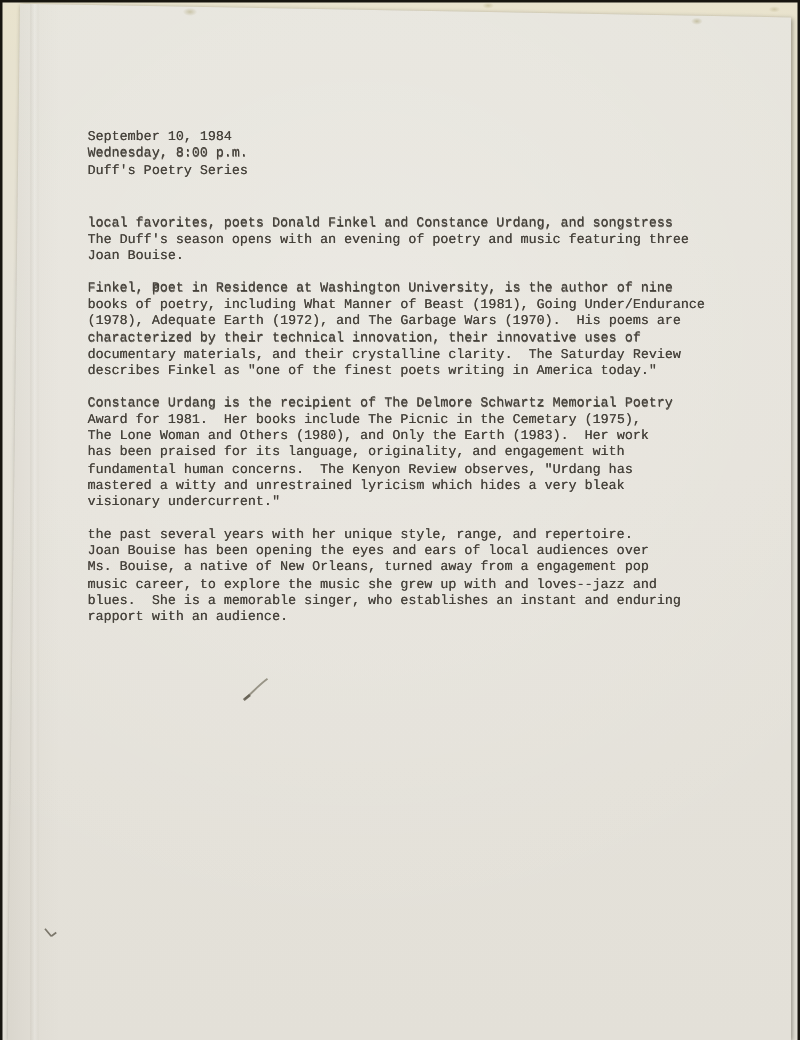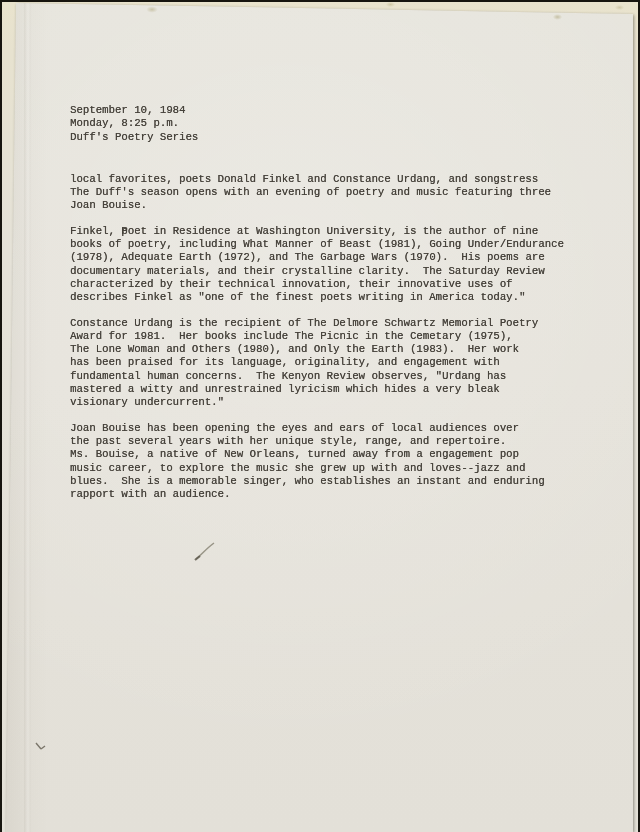--- a/index.html
+++ b/index.html
@@ -83,49 +83,49 @@
 
 <div class="backing-sheet"></div>
 
 <div class="sheet-wrap">
   <div class="typed-sheet">
     <div class="paper-crease"></div>
 
     <div class="content">
       <div class="date-block">
           <div class="line"><span>September 10, 1984</span></div>
-          <div class="line"><span>Monday, 8:25 p.m.</span></div>
+          <div class="line"><span>Wednesday, 8:00 p.m.</span></div>
           <div class="line"><span>Duff's Poetry Series</span></div>
         </div>
       <div>
           <div class="paragraph">
             <div class="line"><span>local favorites, poets Donald Finkel and Constance Urdang, and songstress</span></div>
             <div class="line"><span>The Duff's season opens with an evening of poetry and music featuring three</span></div>
             <div class="line"><span>Joan Bouise.</span></div>
           </div>
           <div class="paragraph">
             <div class="line"><span>Finkel, </span><span class="os"><span>P</span><span class="os2">p</span></span><span>oet in Residence at Washington University, is the author of nine</span></div>
             <div class="line"><span>books of poetry, including </span><span class="u">What Manner of Beast</span><span> (1981), </span><span class="u">Going Under/Endurance</span></div>
             <div class="line"><span>(1978), </span><span class="u">Adequate Earth</span><span> (1972), and </span><span class="u">The Garbage Wars</span><span> (1970).  His poems are</span></div>
+            <div class="line"><span>characterized by their technical innovation, their innovative uses of</span></div>
             <div class="line"><span>documentary materials, and their crystalline clarity.  </span><span class="u">The Saturday Review</span></div>
-            <div class="line"><span>characterized by their technical innovation, their innovative uses of</span></div>
             <div class="line"><span>describes Finkel as "one of the finest poets writing in America today."</span></div>
           </div>
           <div class="paragraph">
             <div class="line"><span>Constance Urdang is the recipient of The Delmore Schwartz Memorial Poetry</span></div>
             <div class="line"><span>Award for 1981.  Her books include </span><span class="u">The Picnic in the Cemetary</span><span> (1975),</span></div>
             <div class="line"><span class="u">The Lone Woman and Others</span><span> (1980), and </span><span class="u">Only the Earth</span><span> (1983).  Her work</span></div>
             <div class="line"><span>has been praised for its language, originality, and engagement with</span></div>
             <div class="line"><span>fundamental human concerns.  </span><span class="u">The Kenyon Review</span><span> observes, "Urdang has</span></div>
             <div class="line"><span>mastered a witty and unrestrained lyricism which hides a very bleak</span></div>
             <div class="line"><span>visionary undercurrent."</span></div>
           </div>
           <div class="paragraph">
+            <div class="line"><span>the past several years with her unique style, range, and repertoire.</span></div>
             <div class="line"><span>Joan Bouise has been opening the eyes and ears of local audiences over</span></div>
-            <div class="line"><span>the past several years with her unique style, range, and repertoire.</span></div>
             <div class="line"><span>Ms. Bouise, a native of New Orleans, turned away from a engagement pop</span></div>
             <div class="line"><span>music career, to explore the music she grew up with and loves--jazz and</span></div>
             <div class="line"><span>blues.  She is a memorable singer, who establishes an instant and enduring</span></div>
             <div class="line"><span>rapport with an audience.</span></div>
           </div>
         </div>
     </div>
 
     <div class="pencil-mark mark-main">
       <svg width="26" height="22" viewBox="0 0 26 22">

